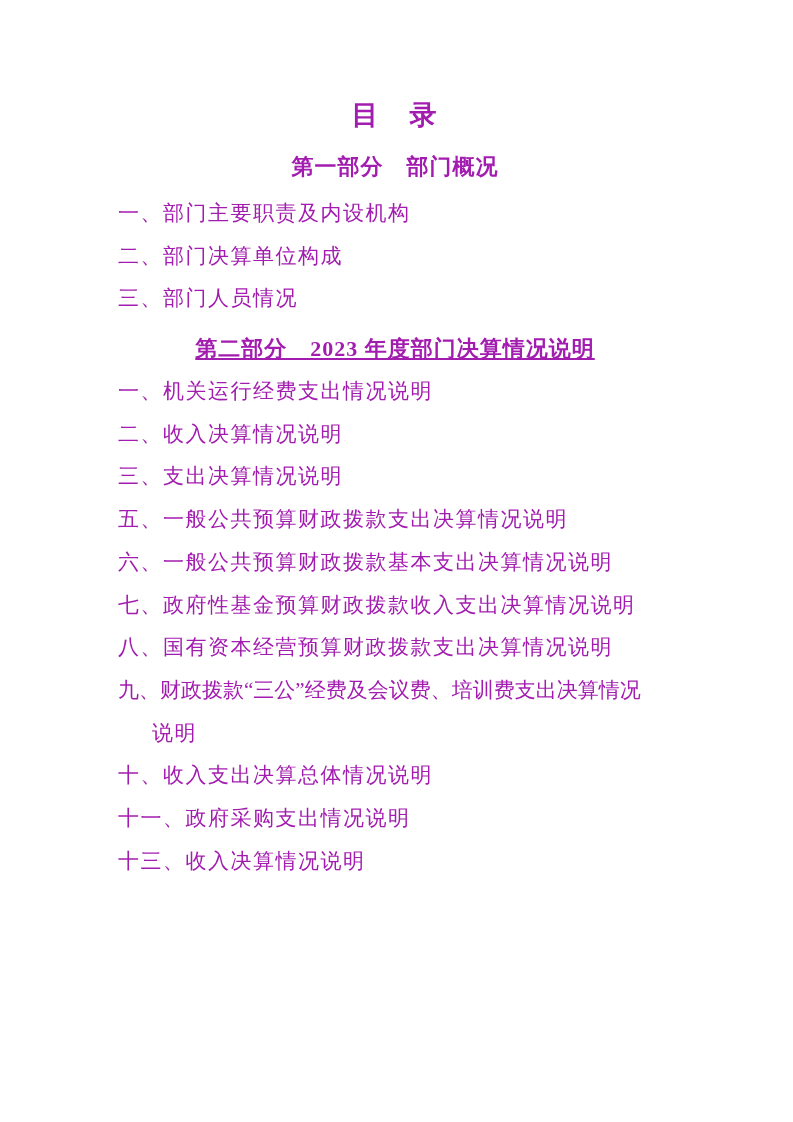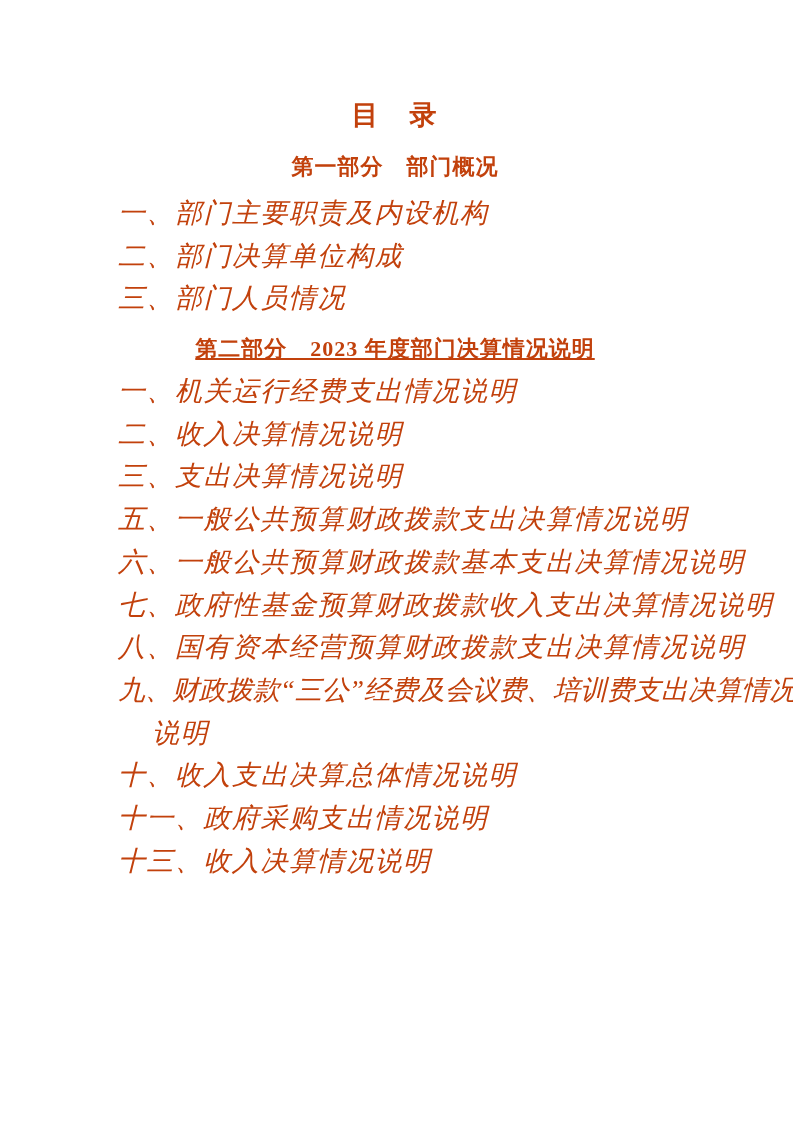--- a/index.html
+++ b/index.html
@@ -5,21 +5,21 @@
   html, body {
     margin: 0;
     padding: 0;
     background: #ffffff;
   }
   .page {
     position: relative;
     width: 793px;
     height: 1122px;
     background: #ffffff;
-    color: #c2410c;
+    color: #a21caf;
     box-sizing: border-box;
     padding: 100px 121px 0 118px;
     overflow: hidden;
     font-family: "Liberation Serif", "DejaVu Serif", serif;
   }
   .toc-title {
     font-size: 27px;
     line-height: 30px;
     font-weight: bold;
     text-align: center;
@@ -40,26 +40,25 @@
     margin-top: 16px;
     text-decoration: underline;
   }
   .toc-list {
     margin-top: 12px;
   }
   .toc-list.second {
     margin-top: 8px;
   }
   .toc-line {
-    font-size: 27px;
+    font-size: 21px;
     height: 42.7px;
     line-height: 42.7px;
     letter-spacing: 1.5px;
     white-space: nowrap;
-    font-style: italic;
   }
   .toc-line.tight {
     letter-spacing: 0;
   }
   .toc-line.continuation {
     padding-left: 34px;
   }
 </style>
 </head>
 <body>

